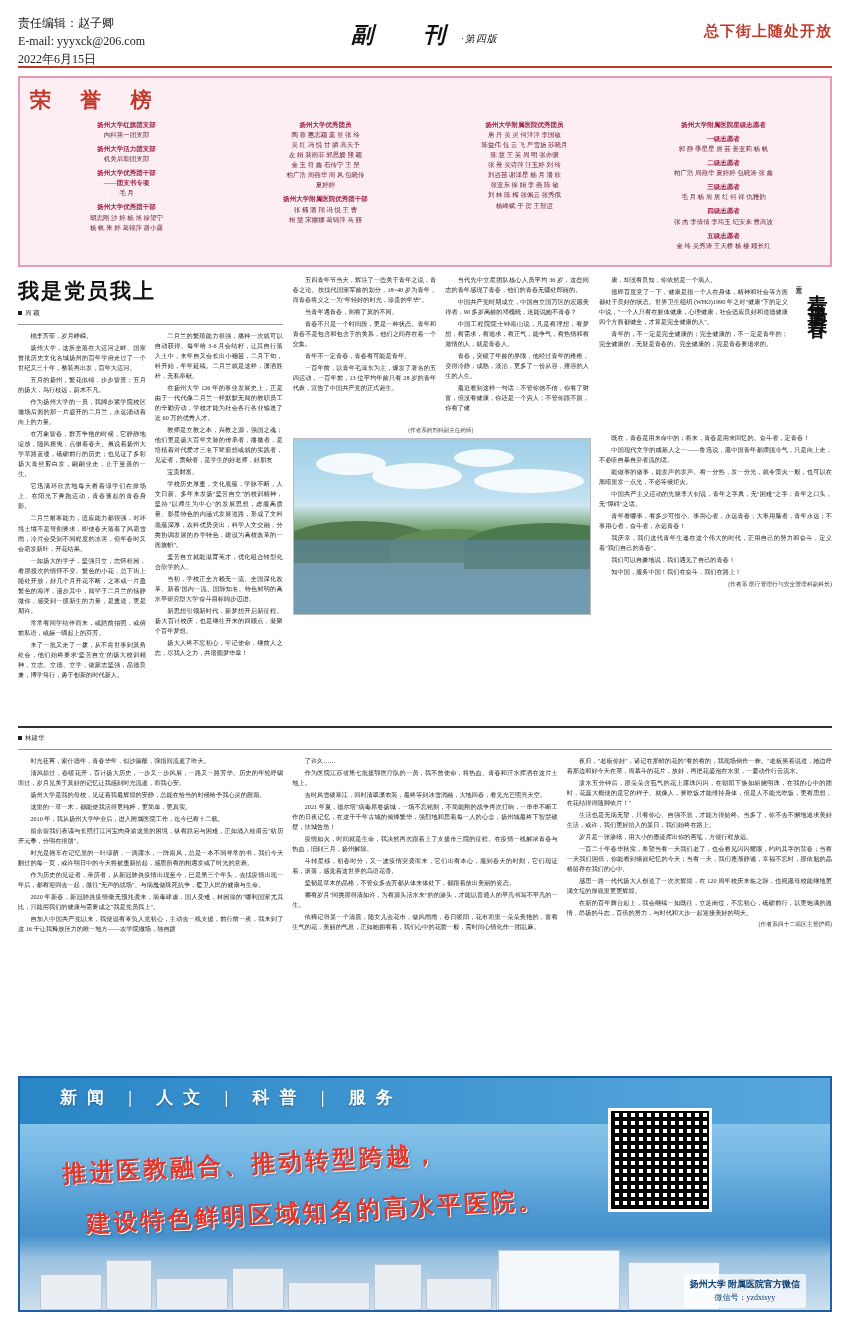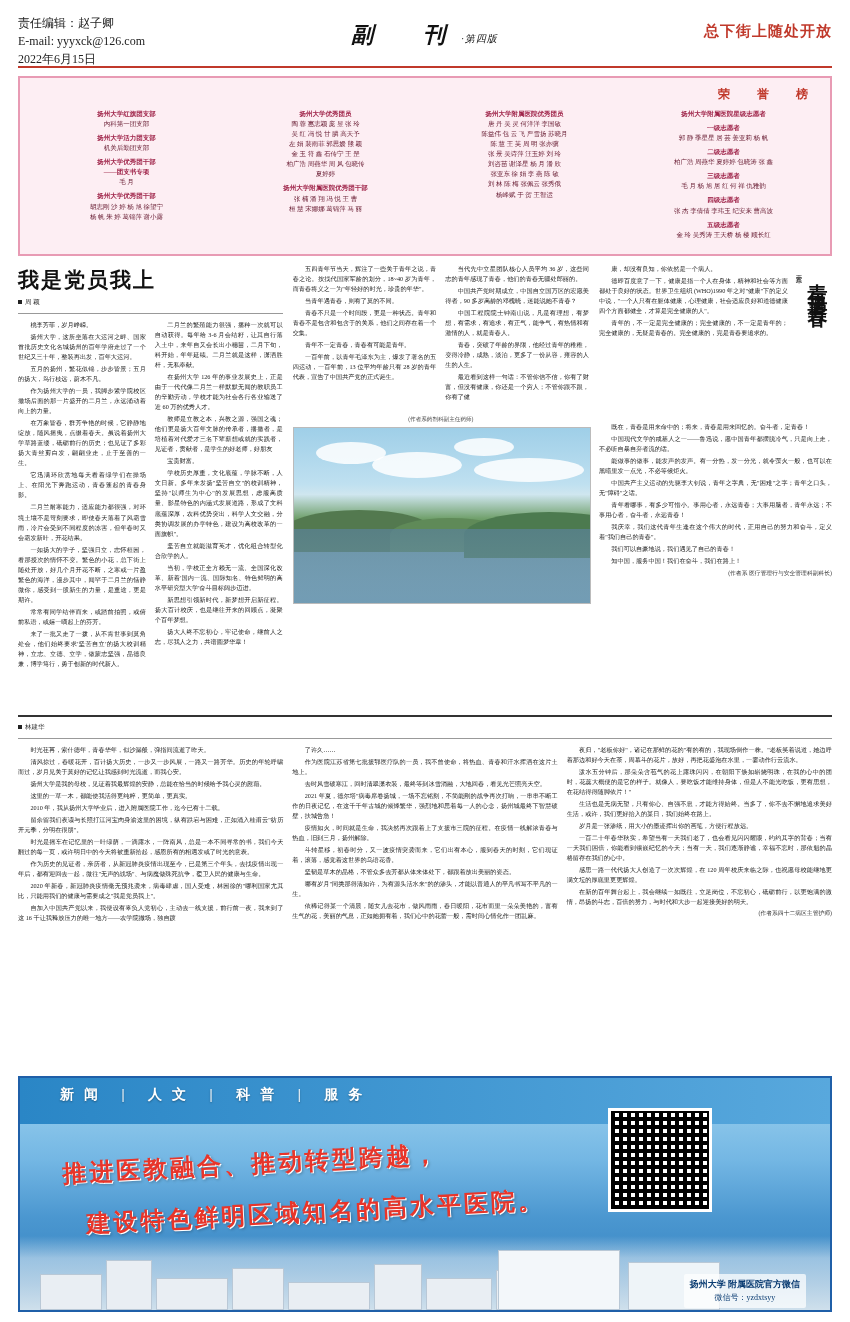--- a/index.html
+++ b/index.html
@@ -52,23 +52,23 @@
 
   
   .honor{
     margin-top:8px;
     border:2px solid #e89bb4;
     background:#fdeef3;
     padding:6px 10px 10px 10px;
     position:relative;
   }
   .honor-title{
-    text-align:right;
+    text-align:left;
     color:#c0392b;
-    font-size:12px;
+    font-size:21px;
     font-weight:bold;
     letter-spacing:12px;
     padding:2px 0 6px 0;
   }
   .honor-cols{
     display:flex;
     gap:6px;
     font-size:6.5px;
     line-height:1.55;
     color:#7a1f3d;
@@ -147,21 +147,21 @@
     border:2px solid #1f5fa8;
     background:linear-gradient(180deg,#9fd3ef 0%, #74b7e4 35%, #4b97d0 60%, #2f7cba 100%);
     overflow:hidden;
   }
   .ad-topbar{
     position:absolute;top:0;left:0;right:0;height:46px;
     background:linear-gradient(90deg,#2a86c6,#58a8dd);
   }
   .ad-kw{
     position:absolute;top:8px;left:40px;
-    color:#ffffff;font-size:14px;font-weight:bold;letter-spacing:10px;
+    color:#ffffff;font-size:17px;font-weight:bold;letter-spacing:10px;
     text-shadow:0 1px 2px rgba(0,0,0,.35);
   }
   .ad-slogan1,.ad-slogan2{
     position:absolute;
     color:#e8352a;
     font-weight:bold;
     font-size:24px;
     letter-spacing:3px;
     text-shadow:1px 1px 0 #fff, 2px 2px 3px rgba(0,0,0,.25);
     font-family:"Liberation Serif", serif;
@@ -190,21 +190,21 @@
   .bldg{position:absolute;bottom:0;background:#e9eef3;border:1px solid #b9c8d6;}
 </style>
 </head>
 <body>
 
 <div class="page">
 
   <div class="masthead">
     <div class="mast-left">
       <div>责任编辑：赵子卿</div>
-      <div>E-mail: yyyxck@126.com</div>
+      <div>E-mail: yyyxck@206.com</div>
       <div>2022年6月15日</div>
     </div>
     <div class="mast-center">
       <span class="title">副　刊</span><span class="sub">·第四版</span>
     </div>
     <div class="mast-right">总下街上随处开放</div>
   </div>
 
   <div class="honor">
     <div class="honor-title">荣 誉 榜</div>

